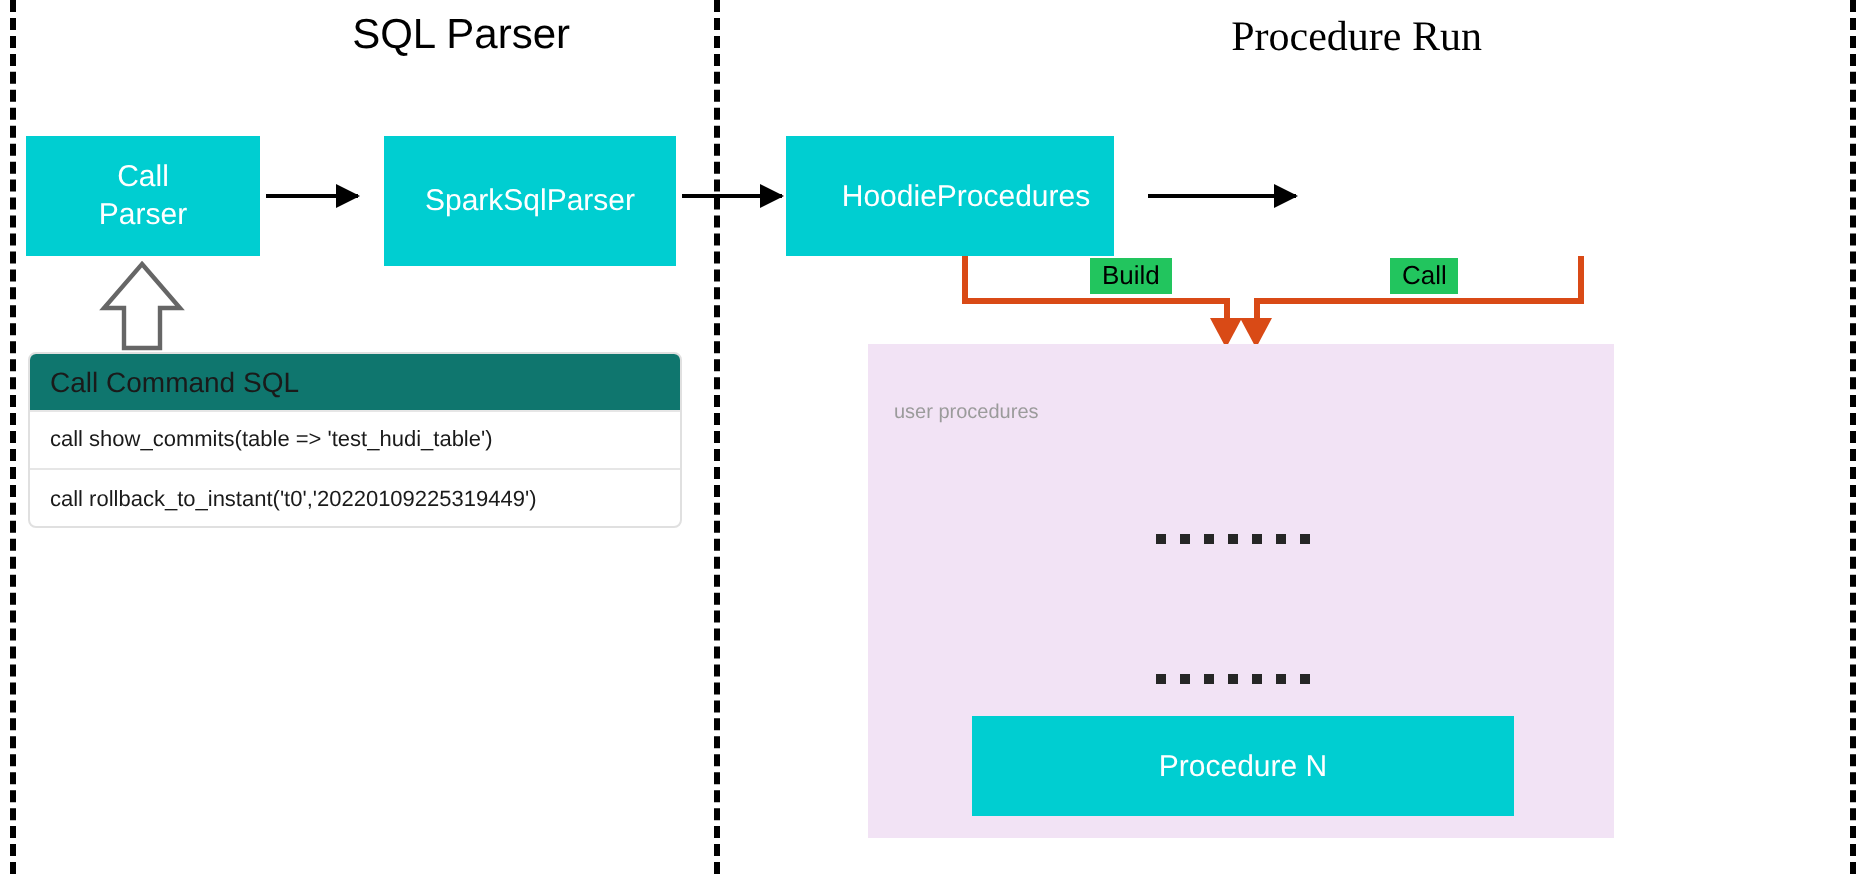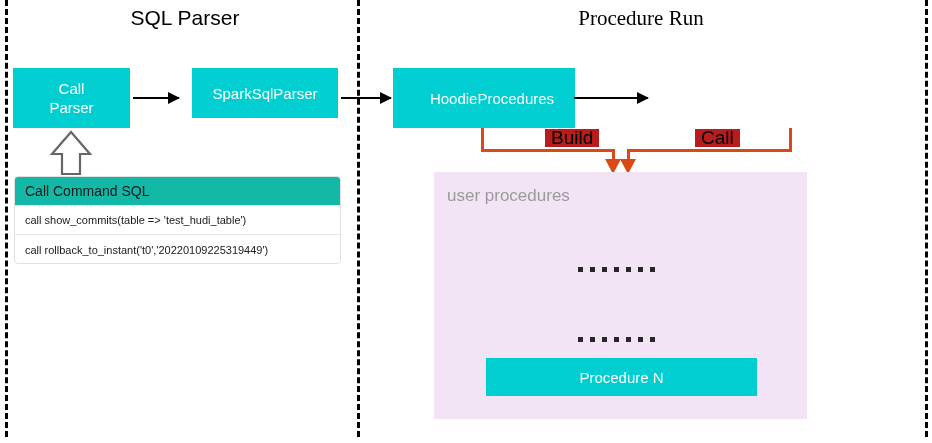--- a/index.html
+++ b/index.html
@@ -24,21 +24,21 @@
     position: absolute;
     top: 0;
     width: 0;
     height: 437px;
     border-left: 3px dashed #000000;
   }
 
   
   .section-title {
     position: absolute;
-    text-align: center;
+    text-align: right;
     font-size: 21px;
     color: #000000;
     white-space: nowrap;
     line-height: 26px;
   }
 
   
   .tealbox {
     position: absolute;
     background: #00CED1;
@@ -89,21 +89,21 @@
     box-sizing: border-box;
     font-size: 11px;
     color: #1a1a1a;
     padding: 0 10px;
     display: flex;
     align-items: center;
     border-bottom: 1px solid #e6e6e6;
     white-space: nowrap;
   }
   .sqlrow.header {
-    background: #14b8a6;
+    background: #0f766e;
     font-size: 14px;
   }
   .sqlrow.last { border-bottom: none; }
 
   
   .ov {
     position: absolute;
     width: 3px;
     background: #D94A16;
   }
@@ -115,38 +115,39 @@
   .odown {
     position: absolute;
     width: 0;
     height: 0;
     border-left: 8px solid transparent;
     border-right: 8px solid transparent;
     border-top: 15px solid #D94A16;
   }
   .olabel {
     position: absolute;
-    font-size: 19px;
+    font-size: 13px;
     color: #000000;
-    background: #b91c1c;
+    background: #22c55e;
     padding: 0 6px;
     white-space: nowrap;
     line-height: 18px;
   }
 
   
   .panel {
     position: absolute;
     background: #F2E3F5;
   }
   .panel-label {
     position: absolute;
-    font-size: 17px;
+    font-size: 10px;
     color: #9b9b9b;
     white-space: nowrap;
+    margin-top: 15px;
   }
 
   
   .dots {
     position: absolute;
     display: flex;
     gap: 7px;
     align-items: center;
   }
   .dots i {
@@ -168,37 +169,37 @@
   <div class="section-title" style="left:85px;top:5px;width:200px;">SQL Parser</div>
   <div class="section-title" style="left:541px;top:5px;width:200px;font-family:Liberation Serif, serif;">Procedure Run</div>
 
   <div class="tealbox" style="left:13px;top:68px;width:117px;height:60px;flex-direction:column;">
     <span>Call</span>
     <span>Parser</span>
   </div>
 
   <div class="harrow" style="left:133px;top:97px;width:46px;"></div>
 
-  <div class="tealbox" style="left:192px;top:68px;width:146px;height:50px;">SparkSqlParser</div>
+  <div class="tealbox" style="left:192px;top:68px;width:146px;height:65px;">SparkSqlParser</div>
 
   <div class="harrow" style="left:341px;top:97px;width:50px;"></div>
 
   <div class="uparrow" style="left:49px;top:130px;width:44px;height:46px;">
     <svg width="44" height="46" viewBox="0 0 44 46">
       <polygon points="22,2 41,24 31,24 31,44 13,44 13,24 3,24" fill="#ffffff" stroke="#666666" stroke-width="2.2" stroke-linejoin="miter"></polygon>
     </svg>
   </div>
 
   <div class="sqltable" style="left:14px;top:176px;width:327px;height:88px;">
     <div class="sqlrow header" style="height:29px;">Call Command SQL</div>
     <div class="sqlrow" style="height:29px;">call show_commits(table =&gt; 'test_hudi_table')</div>
     <div class="sqlrow last" style="height:29px;">call rollback_to_instant('t0','20220109225319449')</div>
   </div>
 
-  <div class="tealbox" style="left:393px;top:68px;width:182px;height:60px;padding-left:20px;">HoodieProcedures</div>
+  <div class="tealbox" style="left:393px;top:68px;width:164px;height:60px;padding-left:20px;">HoodieProcedures</div>
 
   <div class="harrow" style="left:574px;top:97px;width:74px;"></div>
 
 
   <div class="ov" style="left:481px;top:128px;height:24px;"></div>
   <div class="oh" style="left:481px;top:149px;width:134px;"></div>
   <div class="ov" style="left:612px;top:149px;height:14px;"></div>
   <div class="odown" style="left:605px;top:159px;"></div>
   <div class="olabel" style="left:545px;top:129px;">Build</div>
 
@@ -226,15 +227,15 @@
   <div class="dots" style="left:578px;top:337px;">
     <i></i>
       <i></i>
       <i></i>
       <i></i>
       <i></i>
       <i></i>
       <i></i>
   </div>
 
-  <div class="tealbox" style="left:486px;top:358px;width:271px;height:38px;">Procedure N</div>
+  <div class="tealbox" style="left:486px;top:358px;width:271px;height:50px;">Procedure N</div>
 
 </div>
 
 </body></html>

